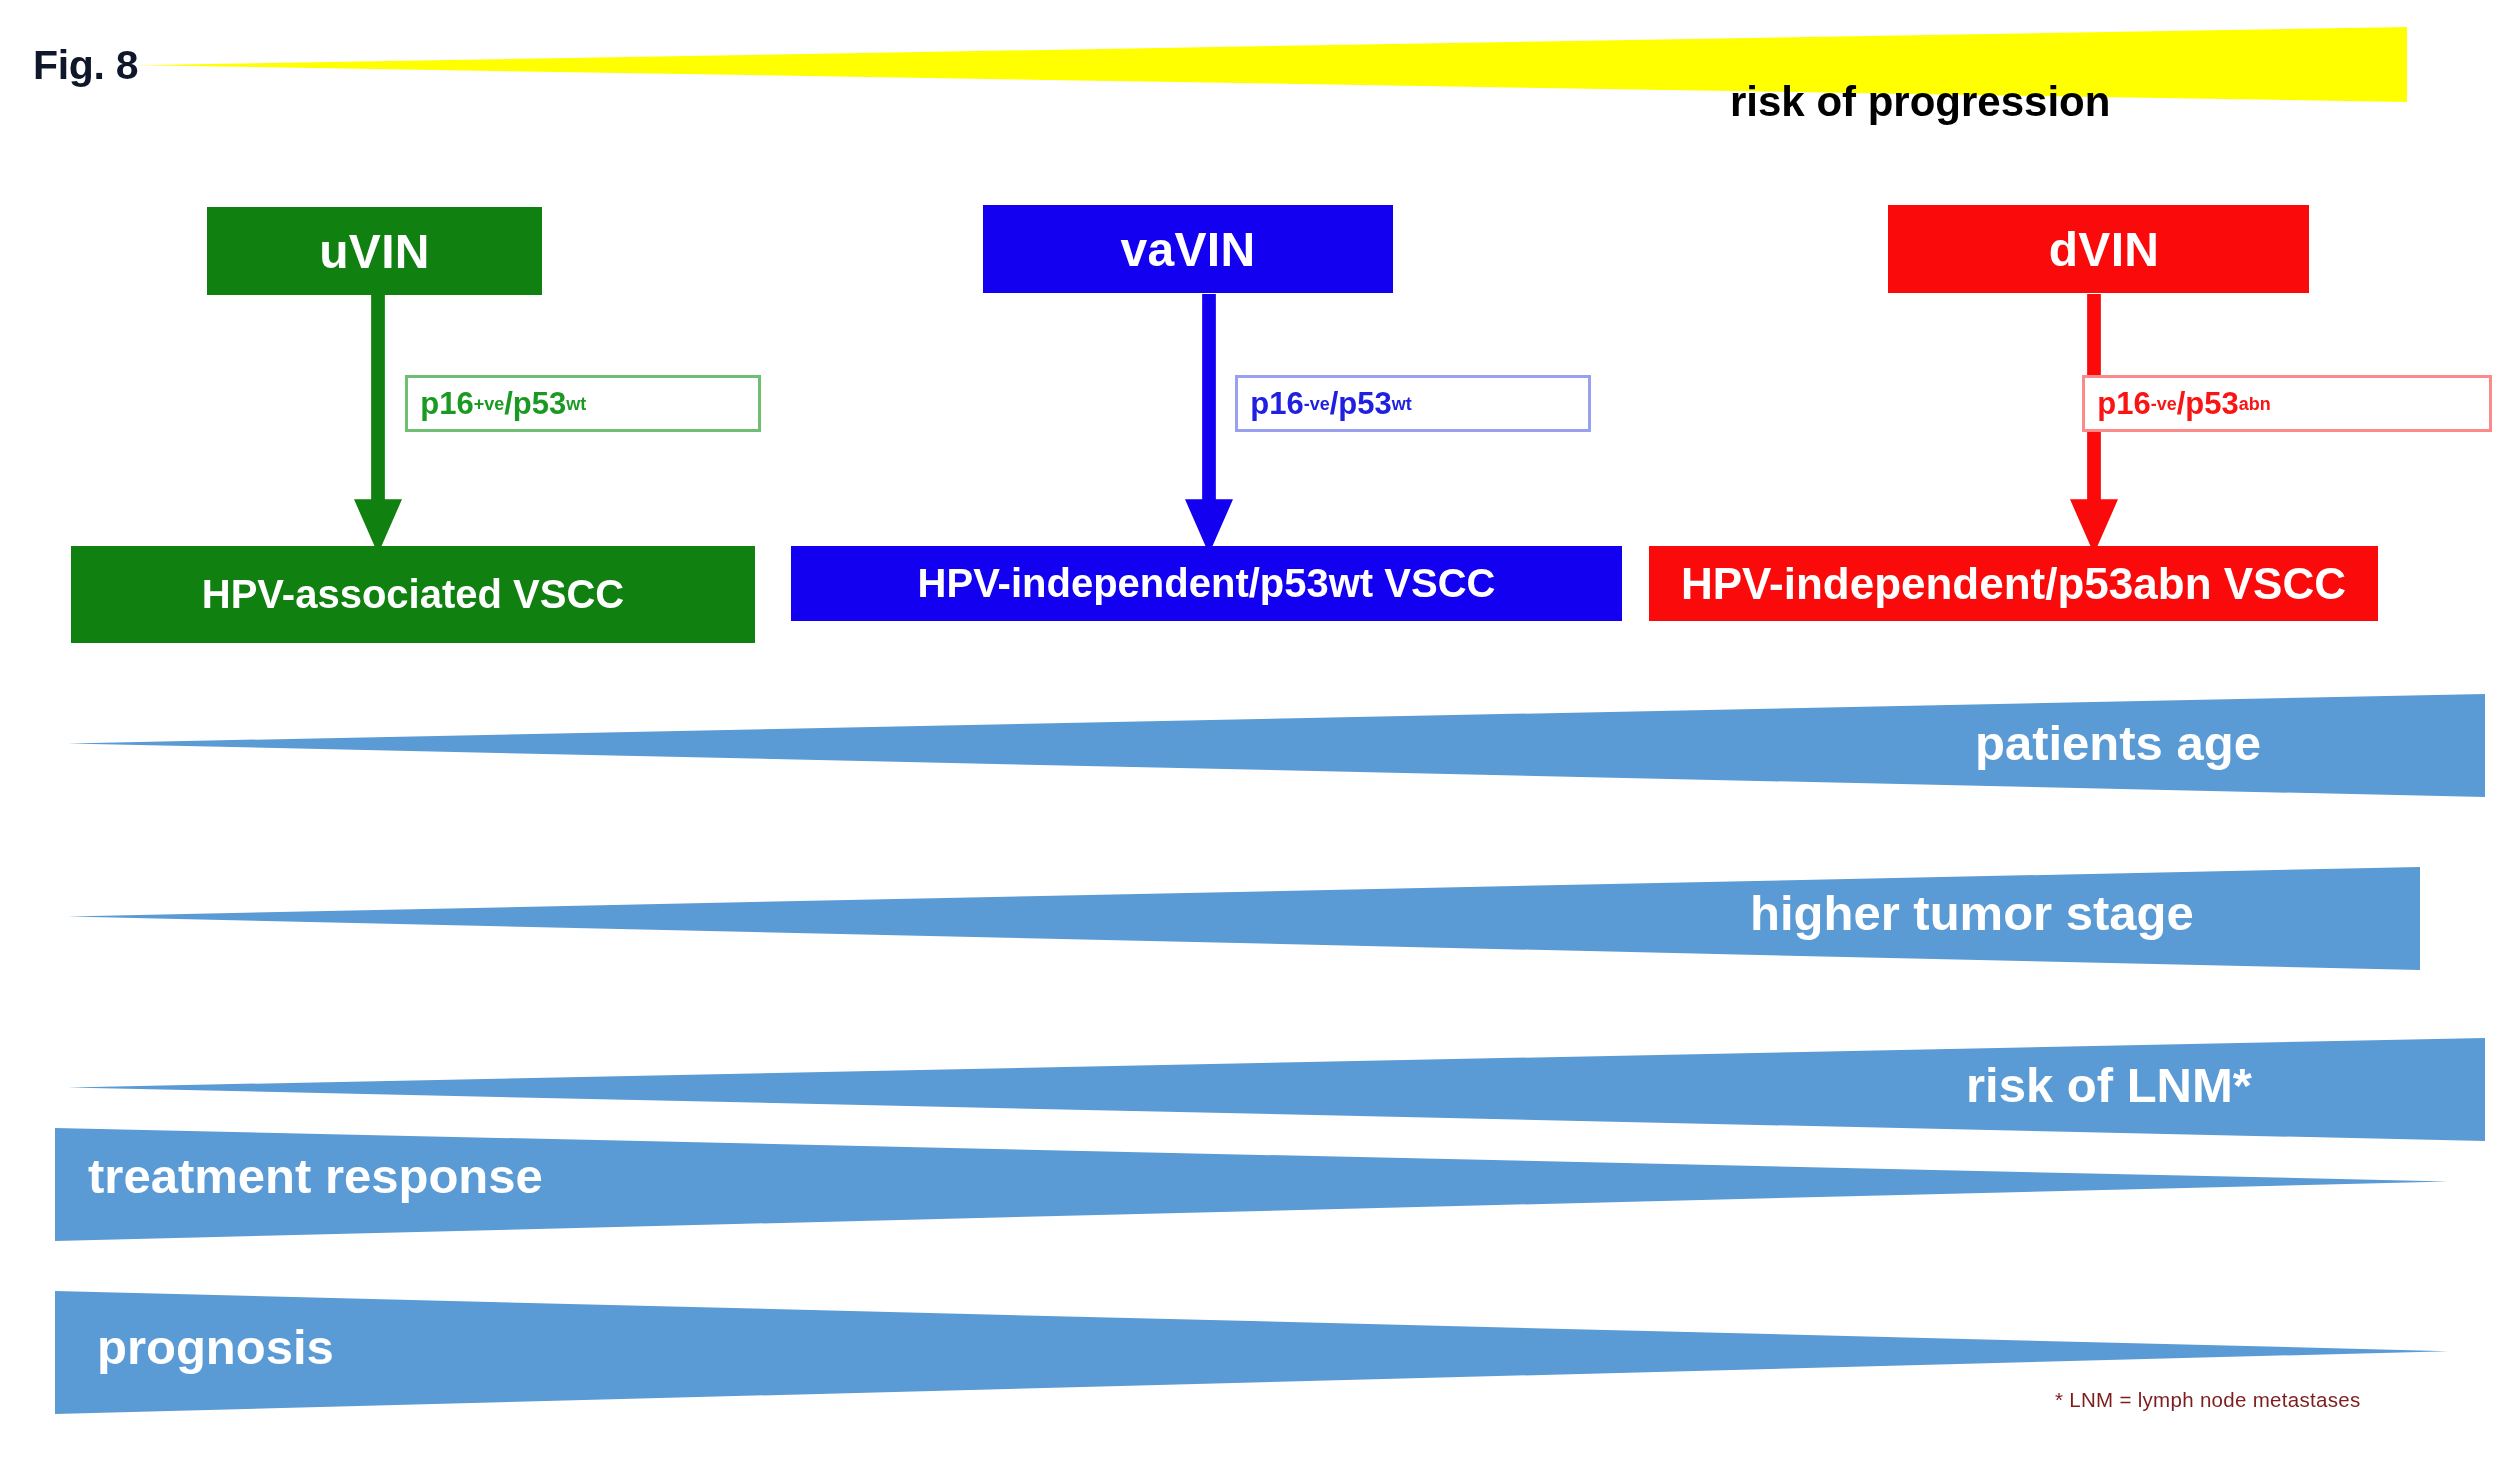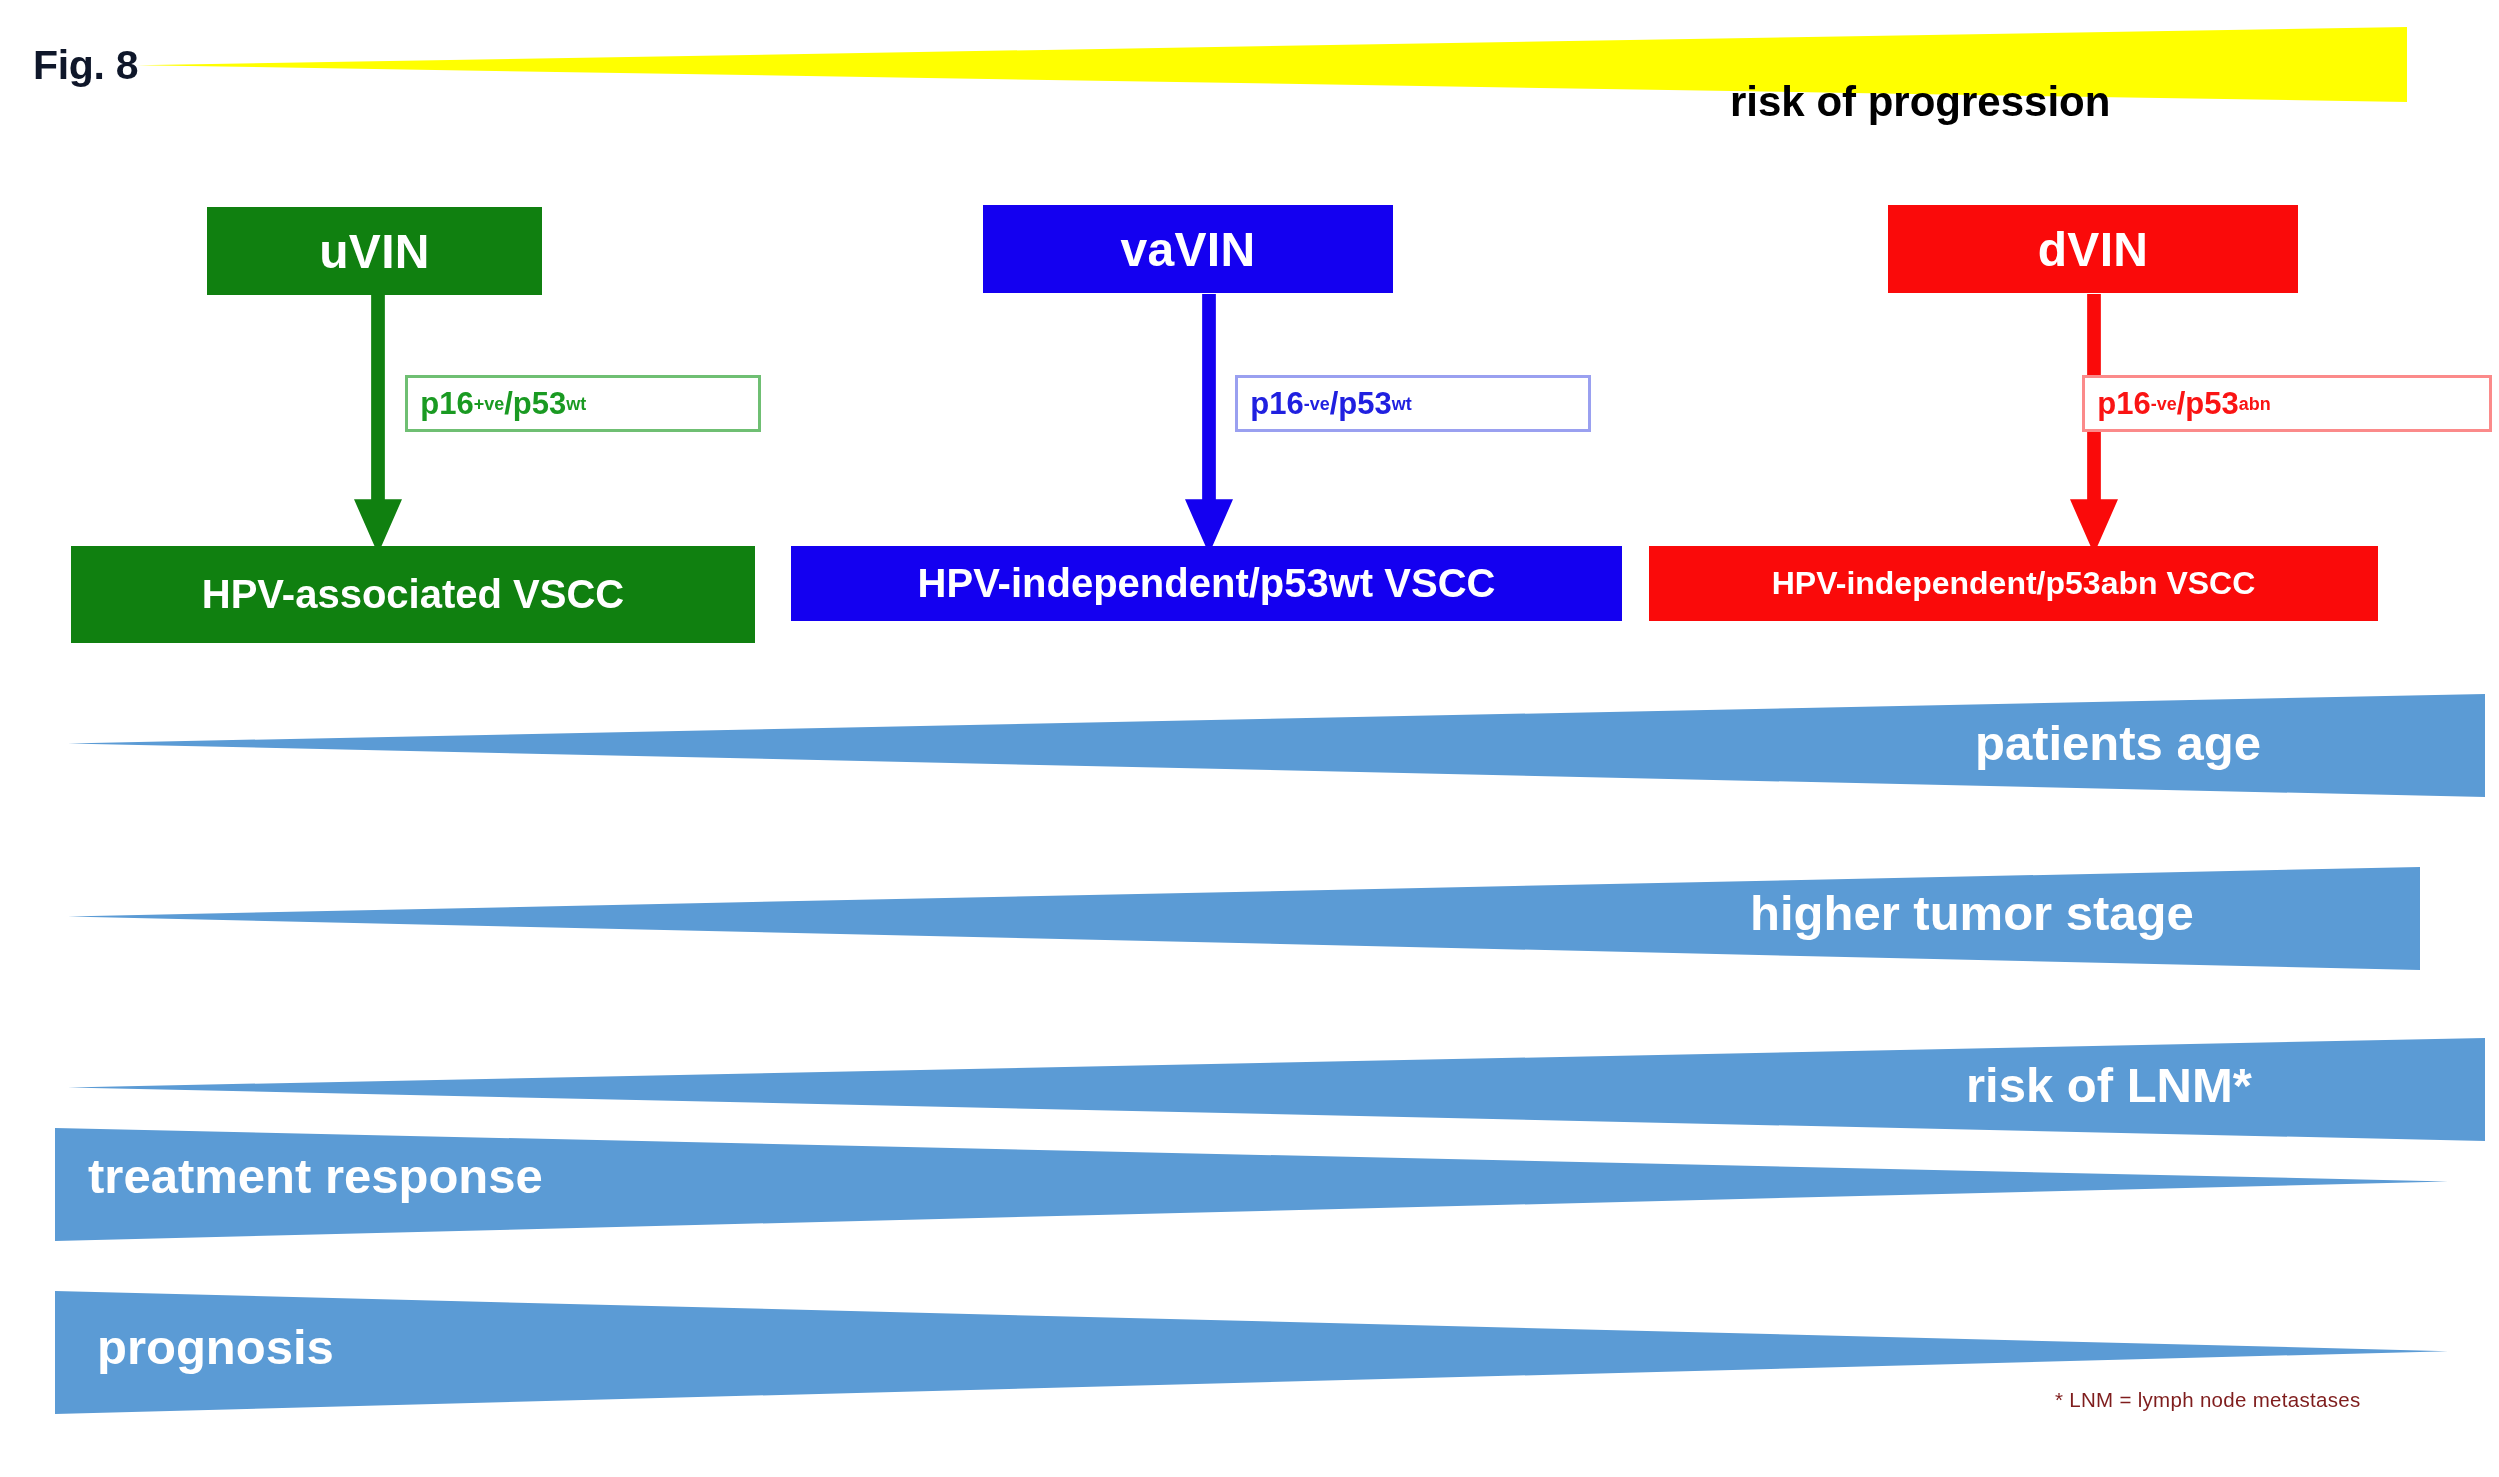--- a/index.html
+++ b/index.html
@@ -79,20 +79,21 @@
     width: 410px;
     height: 88px;
     background: #1400f0;
   }
   #box-dvin {
     left: 1888px;
     top: 205px;
     width: 410px;
     height: 88px;
     background: #fa0a0a;
+    padding-left: 11px;
   }
   
   .arrow {
     position: absolute;
     width: 48px;
     height: 260px;
   }
   .arrow svg { display: block; width: 100%; height: 100%; }
   #arrow-uvin  { left: 354px;  top: 294px; }
   #arrow-vavin { left: 1185px; top: 294px; }
@@ -142,21 +143,21 @@
   #vscc-green {
     left: 71px;  top: 546px; width: 684px; height: 97px;
     background: #108010; font-size: 40px;
   }
   #vscc-blue {
     left: 791px; top: 546px; width: 831px; height: 75px;
     background: #1400f0; font-size: 40px;
   }
   #vscc-red {
     left: 1649px; top: 546px; width: 729px; height: 75px;
-    background: #fa0a0a; font-size: 32px;
+    background: #fa0a0a; font-size: 44px;
   }
   
   .bluewedge { position: absolute; }
   .bluewedge svg { display:block; width:100%; height:100%; }
   .bw-label {
     position: absolute;
     color: #ffffff;
     font-weight: bold;
     font-size: 49px;
     white-space: nowrap;

